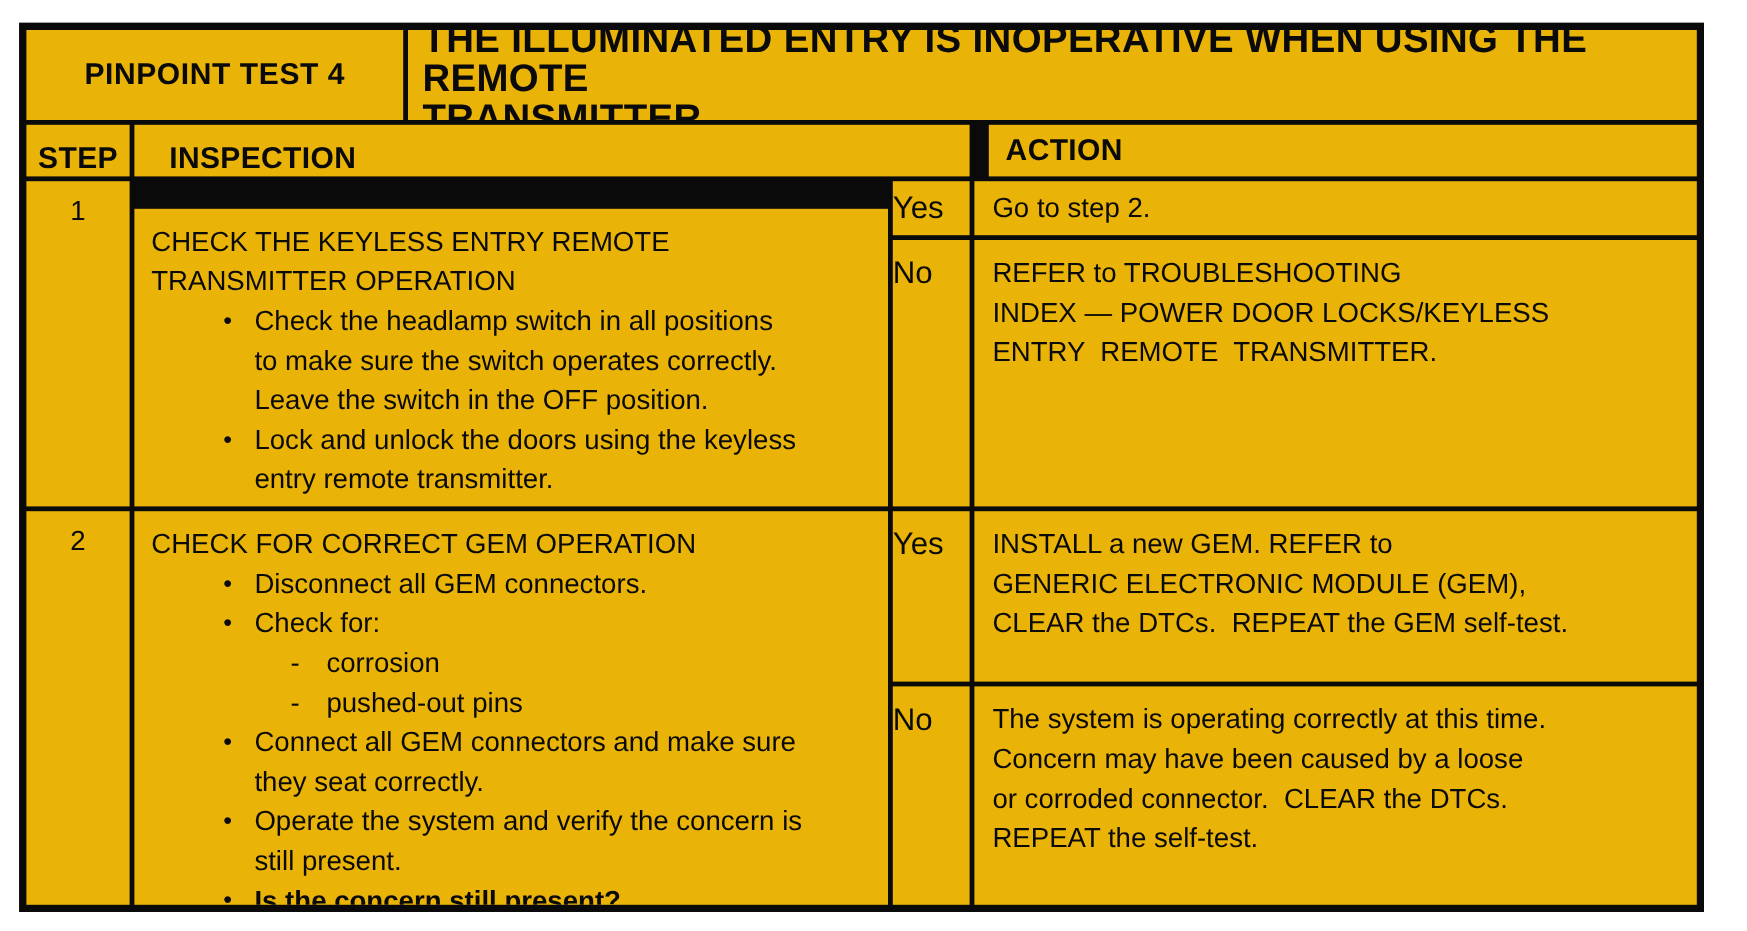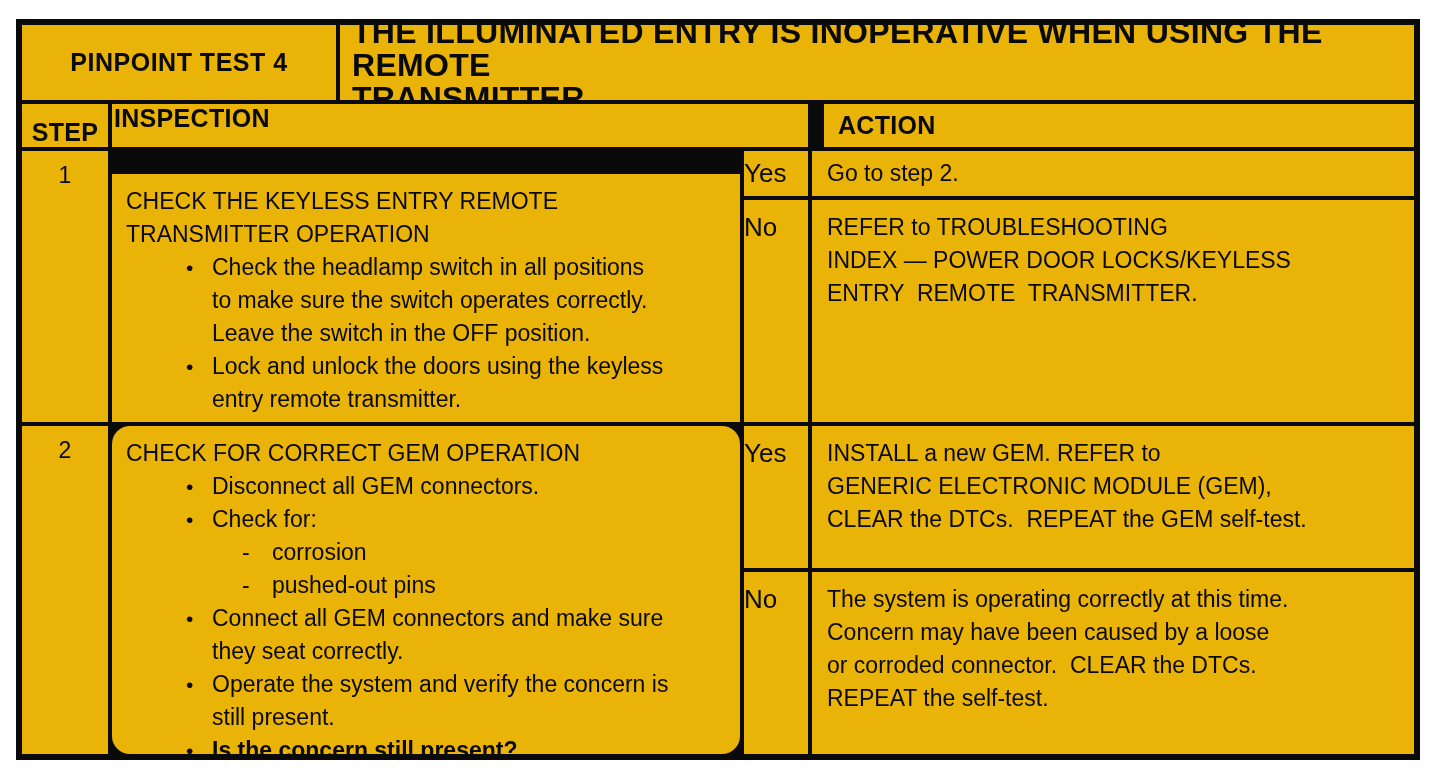--- a/index.html
+++ b/index.html
@@ -48,38 +48,38 @@
     white-space: pre-wrap; letter-spacing: 0.3px;
   }
 
   
   .cell-step-hdr {
     grid-column: 1; grid-row: 2;
     display: flex; align-items: flex-end; justify-content: center;
   }
   .cell-insp-hdr {
     grid-column: 2 / 5; grid-row: 2;
-    display: flex; align-items: flex-start; padding-left: 2px;
+    display: flex; align-items: flex-end; padding-left: 29px;
   }
   .cell-action-hdr {
     grid-column: 5; grid-row: 2;
     display: flex; align-items: center; padding-left: 14px; margin-left: 12px;
   }
   .colhdr { font-weight: bold; font-size: 25px; letter-spacing: 0.3px; }
 
   
   .stepnum {
     text-align: center; padding-top: 11px; font-size: 23px;
   }
   .cell-step1 { grid-column: 1; grid-row: 3 / 5; }
   .cell-step2 { grid-column: 1; grid-row: 5 / 7; }
 
   .inspcell { padding: 11px 8px 0 14px; font-size: 23px; line-height: 33px; }
   .cell-insp1 { grid-column: 2 / 4; grid-row: 3 / 5; margin-top: 23px; }
-  .cell-insp2 { grid-column: 2 / 4; grid-row: 5 / 7; border-radius: 18px; }
+  .cell-insp2 { grid-column: 2 / 4; grid-row: 5 / 7; }
   .insp-title { white-space: pre-wrap; }
 
   .li { display: flex; align-items: flex-start; }
   .li .marker { width: 26px; flex: 0 0 26px; margin-left: 60px; }
   .li .marker.bullet-glyph { font-size: 21px; }
   .li.sub .marker { width: 30px; flex: 0 0 30px; margin-left: 116px; }
   .li .li-text { white-space: pre-wrap; }
   .li.bold .li-text { font-weight: bold; }
 
   .yn { text-align: left; padding-top: 12px; font-size: 26px; }

